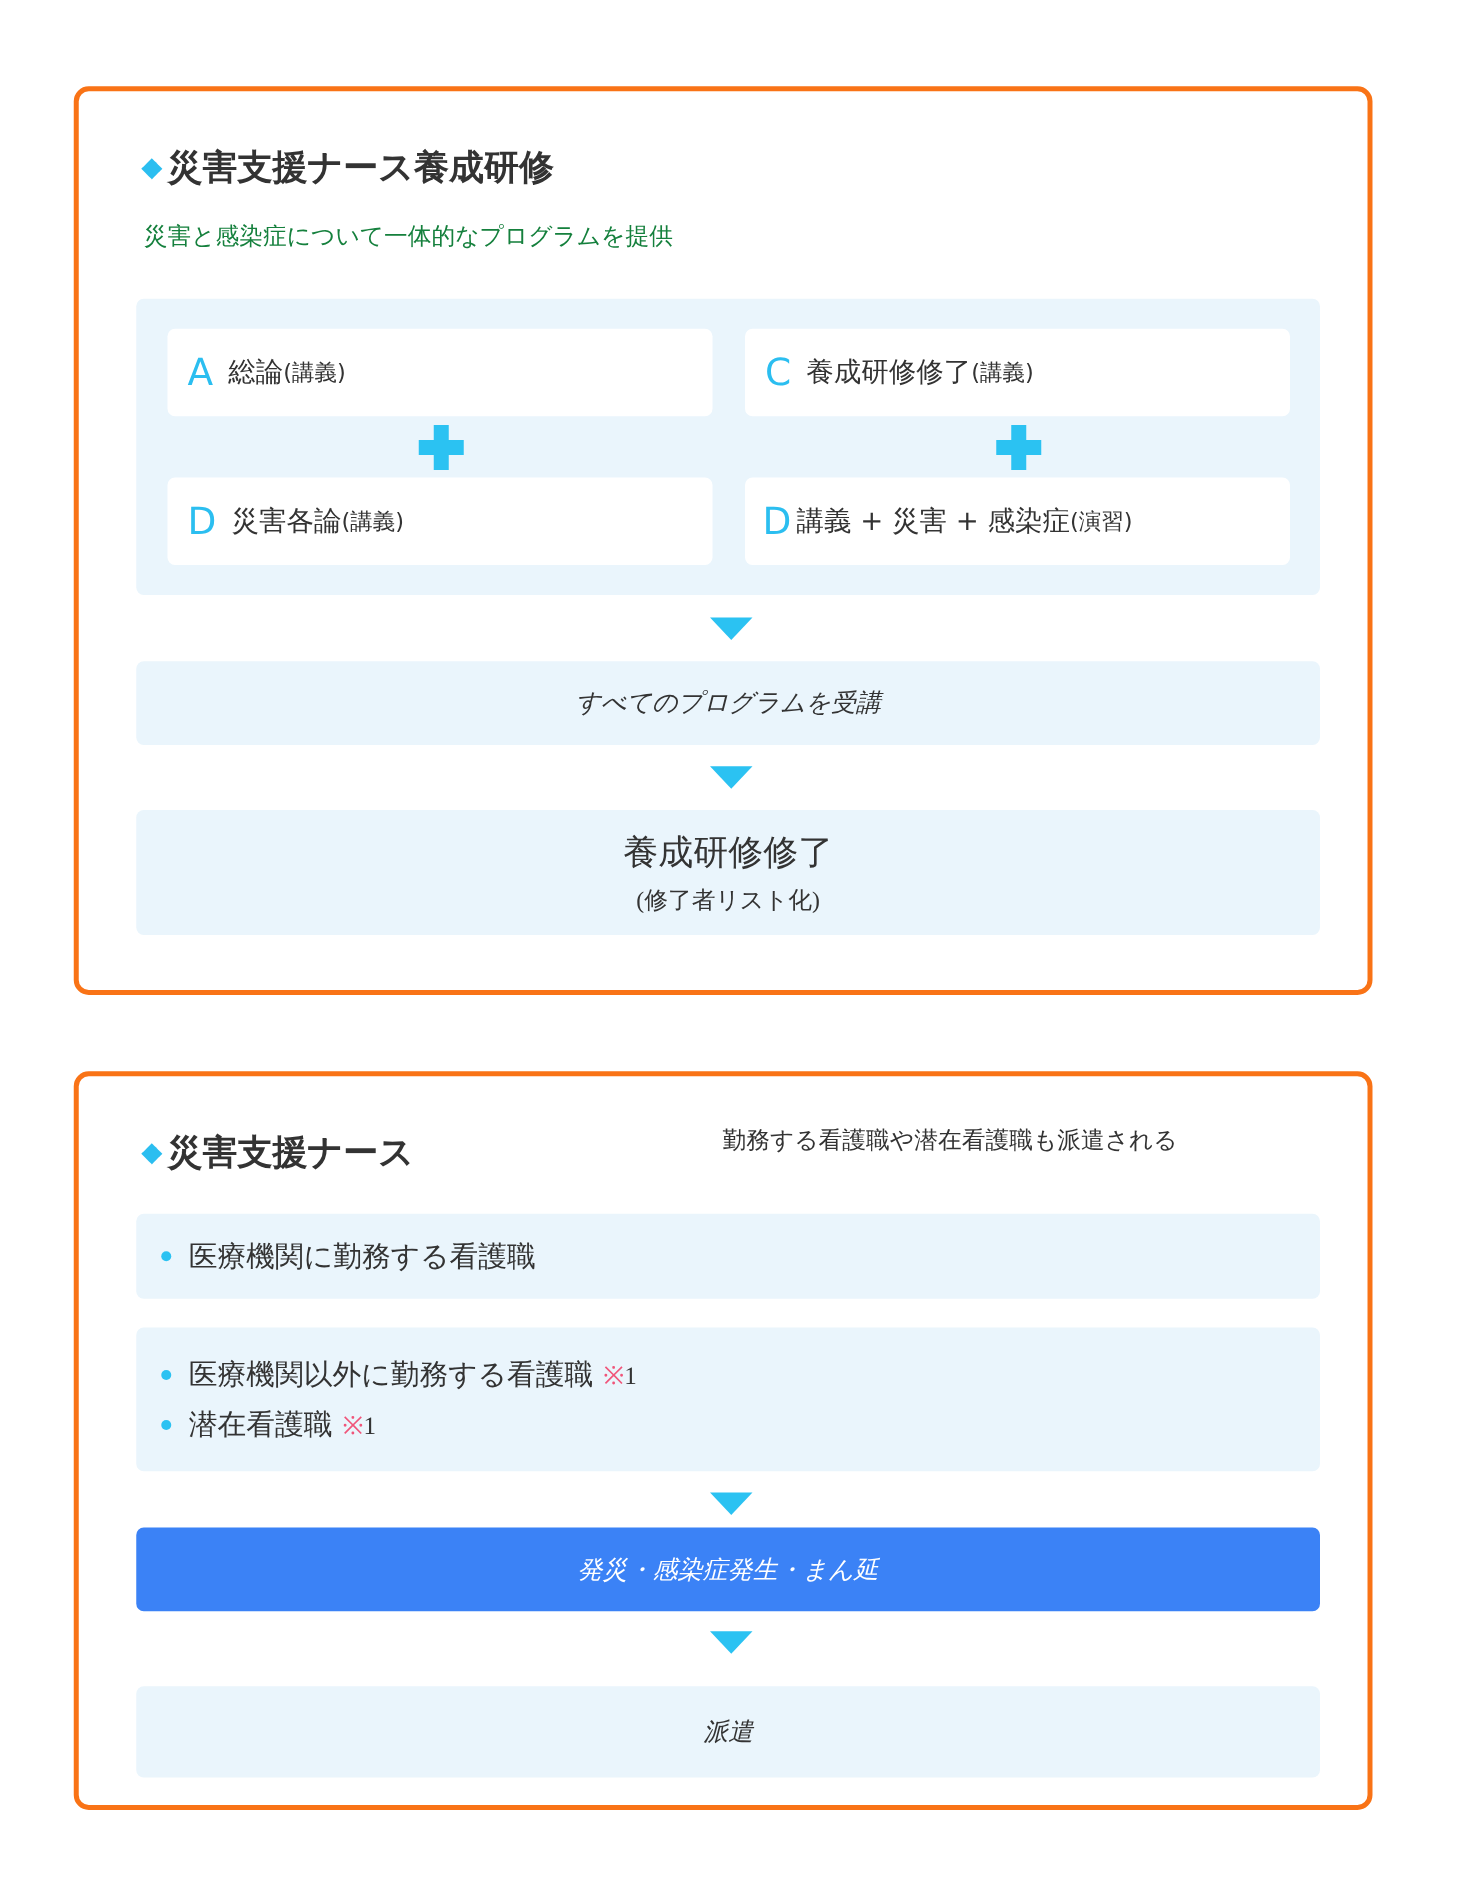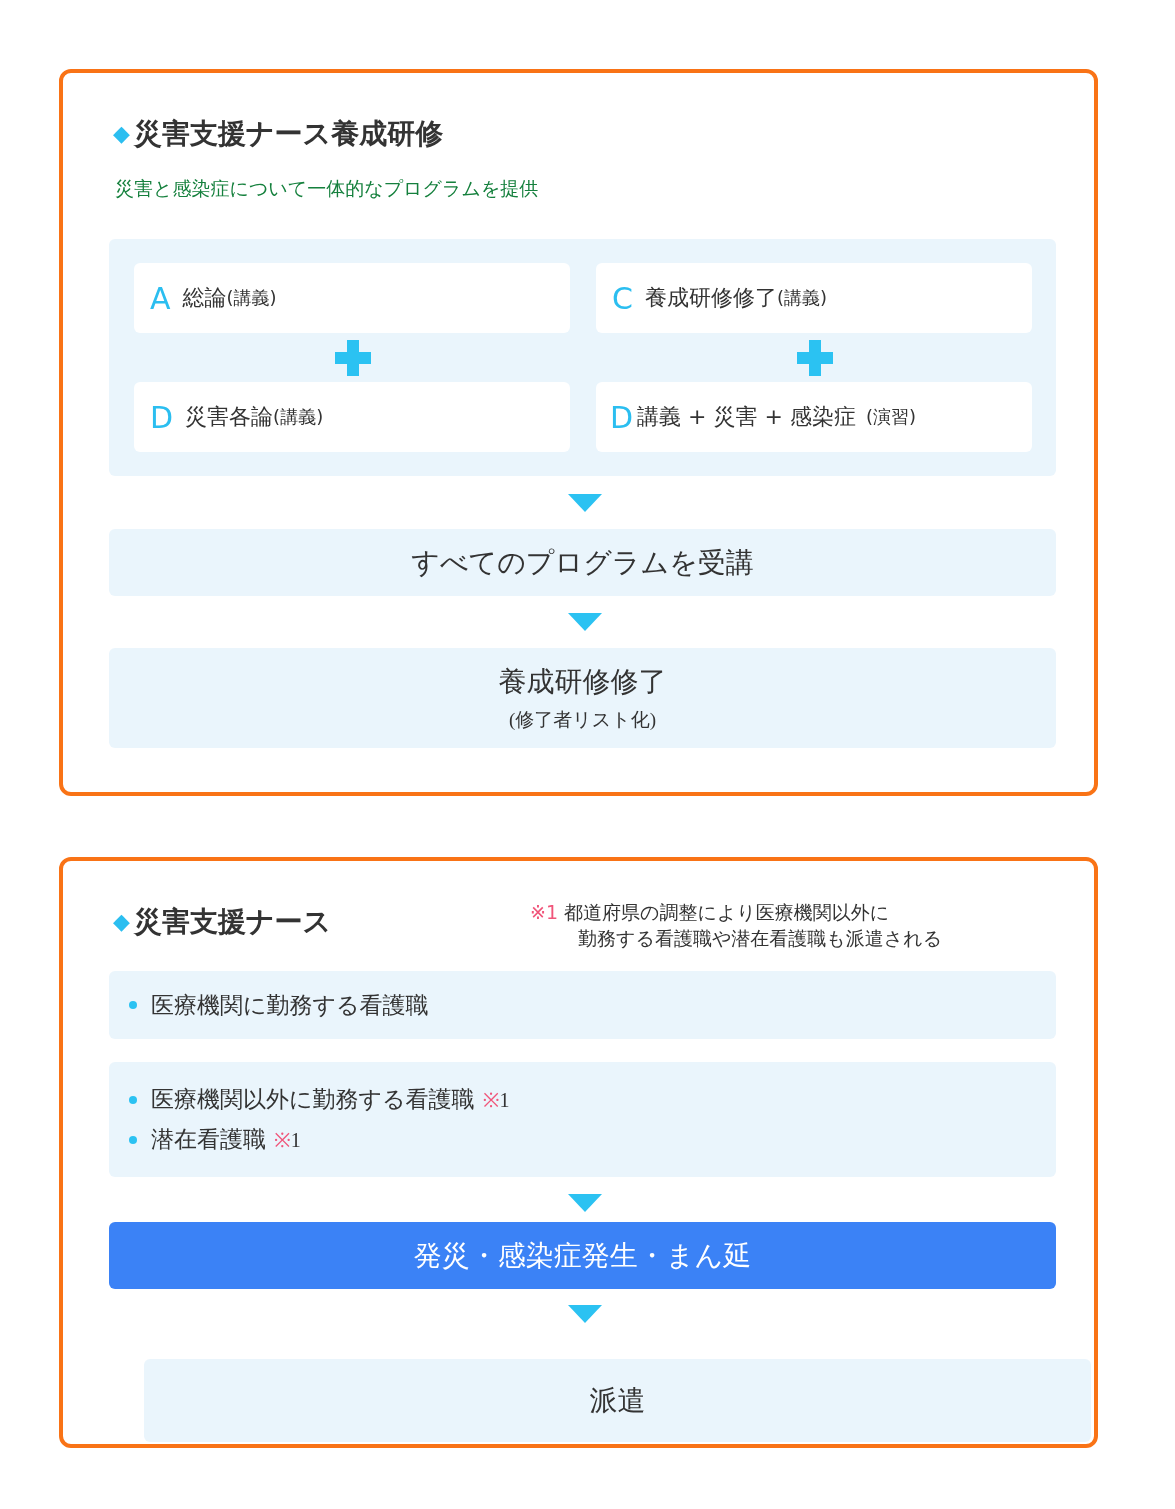--- a/index.html
+++ b/index.html
@@ -16,21 +16,21 @@
   .card .paren { font-size:18px; }
   .plus { position:absolute; width:36px; height:36px; }
   .plus::before, .plus::after { content:""; position:absolute; background:#2bc2f2; }
   .plus::before { left:12px; top:0; width:12px; height:36px; }
   .plus::after { left:0; top:12px; width:36px; height:12px; }
   .arrow { position:absolute; width:0; height:0; border-left:17px solid transparent; border-right:17px solid transparent; border-top:18px solid #2bc2f2; }
   .block { position:absolute; left:46px; width:947px; background:#eaf5fc; border-radius:6px; box-sizing:border-box; }
   .block.center { display:flex; flex-direction:column; align-items:center; justify-content:center; text-align:center; }
   .block.pink { background:#3b82f6; color:#ffffff; }
   .big { font-size:28px; }
-  .mid { font-size:28px; }
+  .mid { font-size:20px;font-style:italic; }
   .small { font-size:19px; margin-top:6px; }
   .note { position:absolute; left:467px; top:38px; font-size:19px; line-height:26px; white-space:nowrap; }
   .note .mark { color:#f0557a; }
   .note .line2 { padding-left:48px; }
   .bullet-line { display:flex; align-items:center; font-size:23px; white-space:nowrap; height:40px; }
   .bullet { width:8px; height:8px; border-radius:50%; background:#2bc2f2; margin:0 14px 0 20px; }
   .ref { color:#f0557a; font-size:20px; margin-left:8px; }
   .ref .num { color:#333; }
 </style>
 </head>
@@ -57,41 +57,40 @@
 
     <div class="card" style="left:487px; top:24px;">
       <span class="letter">C</span>
       <span>養成研修修了</span>
       <span class="paren">(講義)</span>
     </div>
     <div class="plus" style="left:688px; top:101px;"></div>
     <div class="card" style="left:487px; top:143px; padding-left:14px;">
       <span class="letter" style="margin-right:4px;">D</span>
       <span>講義 + 災害 + 感染症</span>
-      <span class="paren" style="margin-left:10px;">(演習)</span>
+      <span class="paren" style="margin-left:0;">(演習)</span>
     </div>
   </div>
 
   <div class="arrow" style="left:505px; top:421px;"></div>
   <div class="block center" style="top:456px; height:67px;">
     <span class="mid">すべてのプログラムを受講</span>
   </div>
   <div class="arrow" style="left:505px; top:540px;"></div>
   <div class="block center" style="top:575px; height:100px;font-family:Liberation Serif, serif;">
     <span class="big">養成研修修了</span>
     <span class="small">(修了者リスト化)</span>
   </div>
 </div>
 
 <div class="panel panel2">
   <div class="title" style="top:42px;">
     <span class="diamond">◆</span><span>災害支援ナース</span>
   </div>
   <div class="note">
-    <div><span class="mark">※1</span> <span>都道府県の調整により医療機関以外に</span></div>
     <div class="line2">勤務する看護職や潜在看護職も派遣される</div>
   </div>
 
   <div class="block" style="top:110px; height:68px; display:flex; align-items:center;">
     <div class="bullet-line">
       <span class="bullet"></span>
       <span>医療機関に勤務する看護職</span>
     </div>
   </div>
 
@@ -106,16 +105,16 @@
       <span>潜在看護職</span>
       <span class="ref"><span>※</span><span class="num">1</span></span>
     </div>
   </div>
 
   <div class="arrow" style="left:505px; top:333px;"></div>
   <div class="block center pink" style="top:361px; height:67px;">
     <span class="mid">発災・感染症発生・まん延</span>
   </div>
   <div class="arrow" style="left:505px; top:444px;"></div>
-  <div class="block center" style="top:498px; height:83px;margin-left:35px;">
+  <div class="block center" style="top:488px; height:73px;">
     <span class="mid">派遣</span>
   </div>
 </div>
 
 </body></html>

